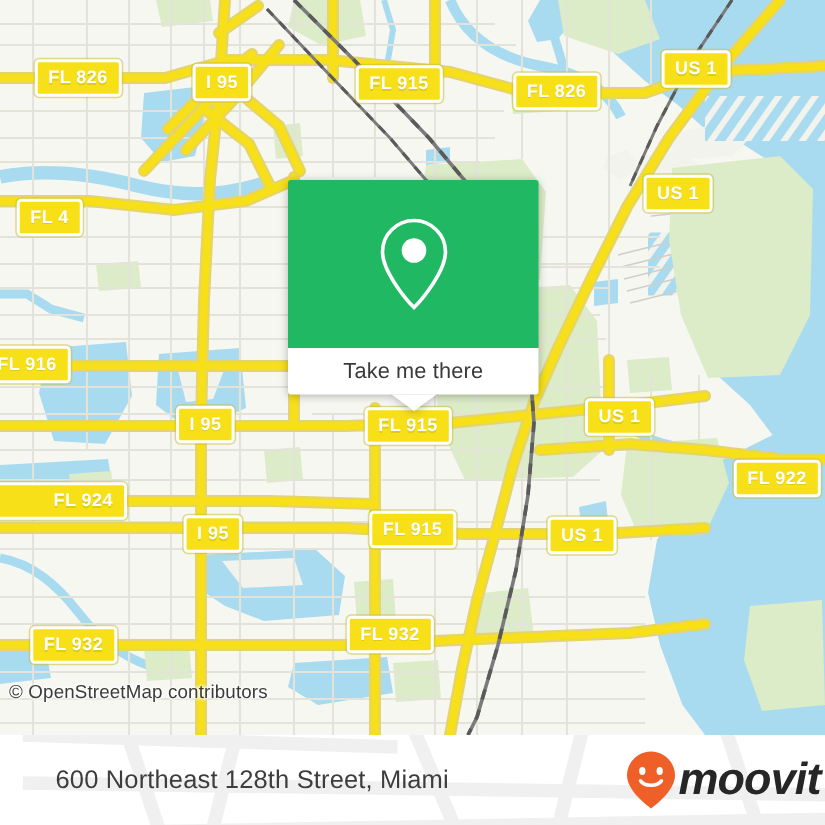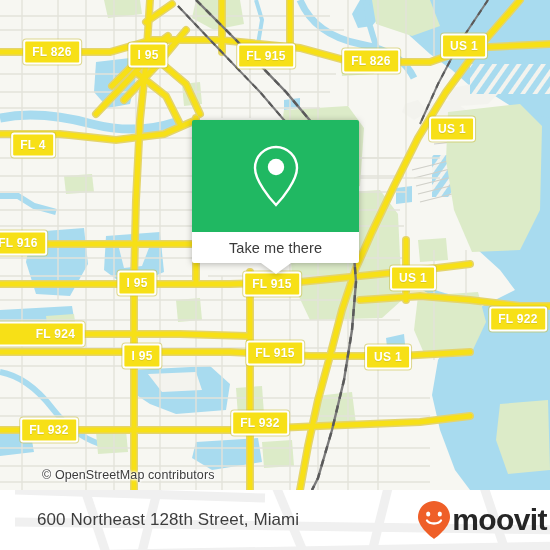--- a/index.html
+++ b/index.html
@@ -5,25 +5,24 @@
   html,body{margin:0;padding:0;background:#fff;}
   body{font-family:"Liberation Sans","DejaVu Sans",sans-serif;}
 
   #app{position:relative;width:550px;height:550px;overflow:hidden;background:#fff;}
 
   
   #map{position:absolute;left:0;top:0;width:550px;height:490px;overflow:hidden;background:#5eead4;}
   #map svg{position:absolute;left:0;top:0;}
 
   .attrib{
-    position:absolute;left:6px;bottom:8px;
+    position:absolute;left:6px;bottom:22px;
     font-size:12.5px;color:#3b3b3b;letter-spacing:.1px;
     text-shadow:0 0 3px #fff,0 0 3px #fff,0 0 2px #fff,1px 1px 2px #fff;
     white-space:nowrap;
-    margin-left:36px;
   }
 
   
   .shield{
     position:absolute;transform:translate(-50%,-50%);
     background:#f7e017;border:2px solid #ffffff;border-radius:3px;
     color:#ffffff;font-weight:bold;font-size:12px;line-height:1;
     padding:4px 7px 5px 7px;white-space:nowrap;
     box-shadow:0 0 0 1px rgba(200,190,60,.55);
     letter-spacing:.3px;
@@ -62,20 +61,21 @@
     position:absolute;left:22px;top:50%;transform:translateY(-50%);
     font-size:17px;color:#3d3d3d;letter-spacing:.1px;white-space:nowrap;
   }
   #brand{
     position:absolute;right:18px;top:50%;transform:translateY(-50%);
     display:flex;align-items:center;gap:1px;
   }
   #brand-text{
     font-size:30px;font-weight:bold;color:#262626;letter-spacing:-.6px;
     line-height:1;
+    font-style:italic;
   }
 </style>
 </head>
 <body>
 
 <div id="app">
 
   <div id="map">
 
     <svg width="550" height="490" viewBox="0 0 550 490">

